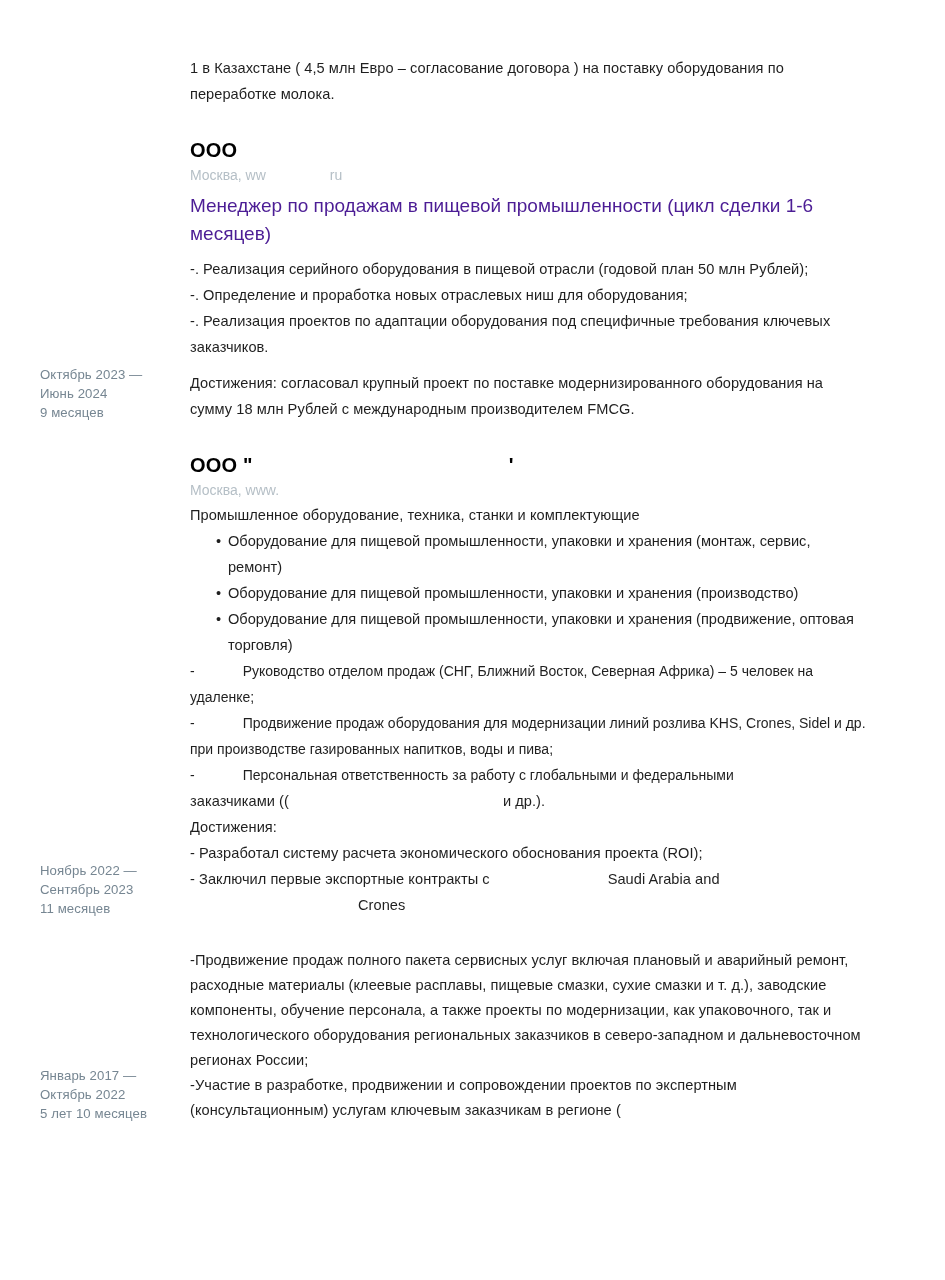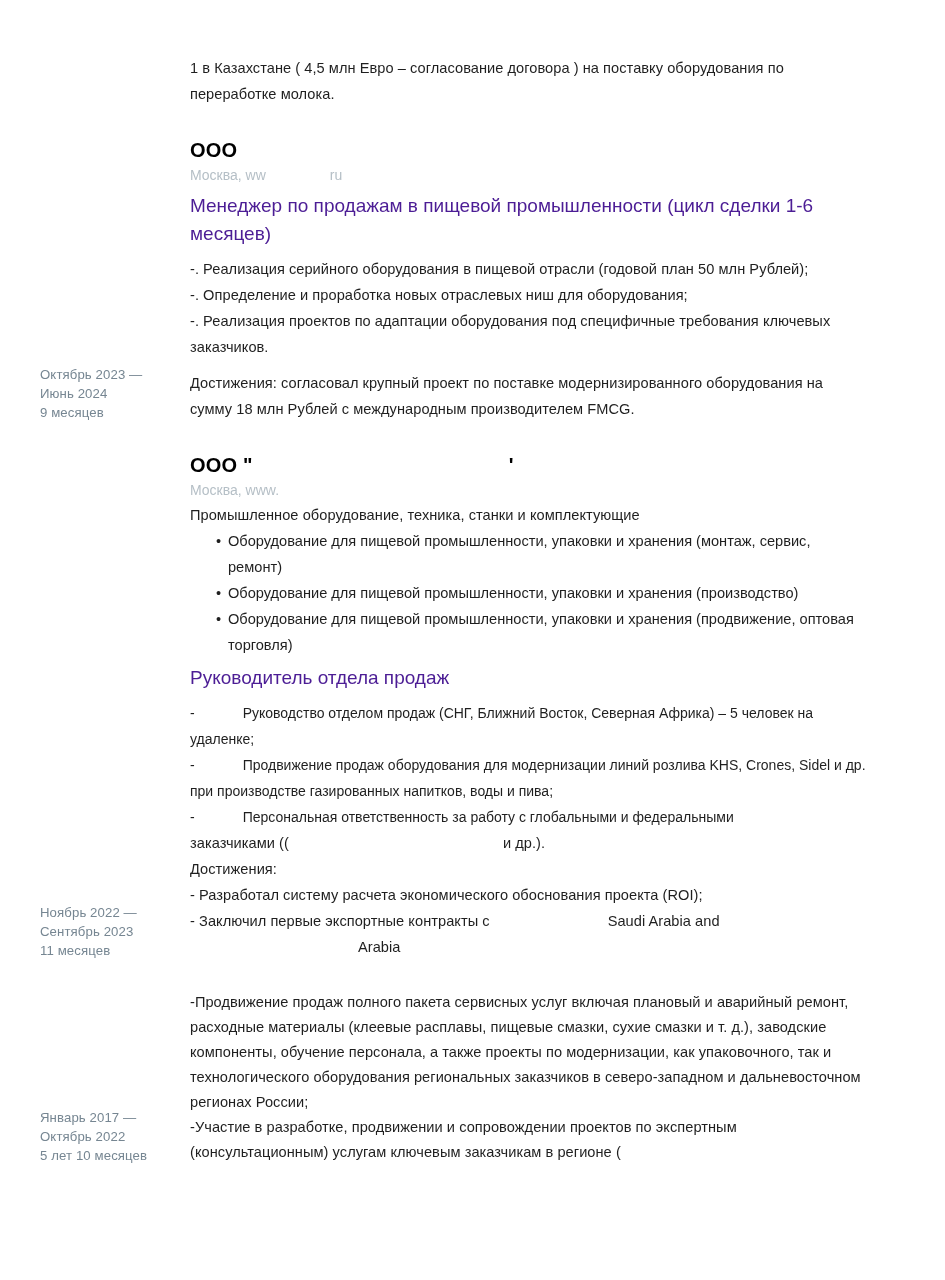--- a/index.html
+++ b/index.html
@@ -179,28 +179,27 @@
     </div>
     <div class="body-col">
       <div class="company"><span>ООО "</span><span class="redact r-xxl"></span><span>'</span></div>
       <div class="site"><span>Москва, www.</span><span class="redact r-lg"></span></div>
       <p class="para tight">Промышленное оборудование, техника, станки и комплектующие</p>
       <ul class="bullets">
         <li>Оборудование для пищевой промышленности, упаковки и хранения (монтаж, сервис, ремонт)</li>
         <li>Оборудование для пищевой промышленности, упаковки и хранения (производство)</li>
         <li>Оборудование для пищевой промышленности, упаковки и хранения (продвижение, оптовая торговля)</li>
       </ul>
-      <div class="position">Руководитель отдела продаж</div>
       <p class="dash-item">-<span class="tab"></span><span>Руководство отделом продаж (СНГ, Ближний Восток, Северная Африка) – 5 человек на удаленке;</span></p>
       <p class="dash-item">-<span class="tab"></span><span>Продвижение продаж оборудования для модернизации линий розлива KHS, Crones, Sidel и др. при производстве газированных напитков, воды и пива;</span></p>
       <p class="dash-item">-<span class="tab"></span><span>Персональная ответственность за работу с глобальными и федеральными</span></p>
       <p class="para"><span>заказчиками ((</span><span class="redact r-xl"></span><span>и др.).</span></p>
       <p class="para">Достижения:</p>
       <p class="para">- Разработал систему расчета экономического обоснования проекта (ROI);</p>
-      <p class="para"><span>- Заключил первые экспортные контракты с</span><span class="redact r-md"></span><span>Saudi Arabia and</span><span class="redact r-lg"></span><span>Arabia</span></p>
+      <p class="para"><span>- Заключил первые экспортные контракты с</span><span class="redact r-md"></span><span>Saudi Arabia and</span><span class="redact r-lg"></span><span>Crones</span></p>
     </div>
   </div>
 
   <div class="gap-lg"></div>
 
   <div class="exp-block">
     <div class="period-col">
       <div class="period-line">Январь 2017 —</div>
       <div class="period-line">Октябрь 2022</div>
       <div class="period-line">5 лет 10 месяцев</div>

